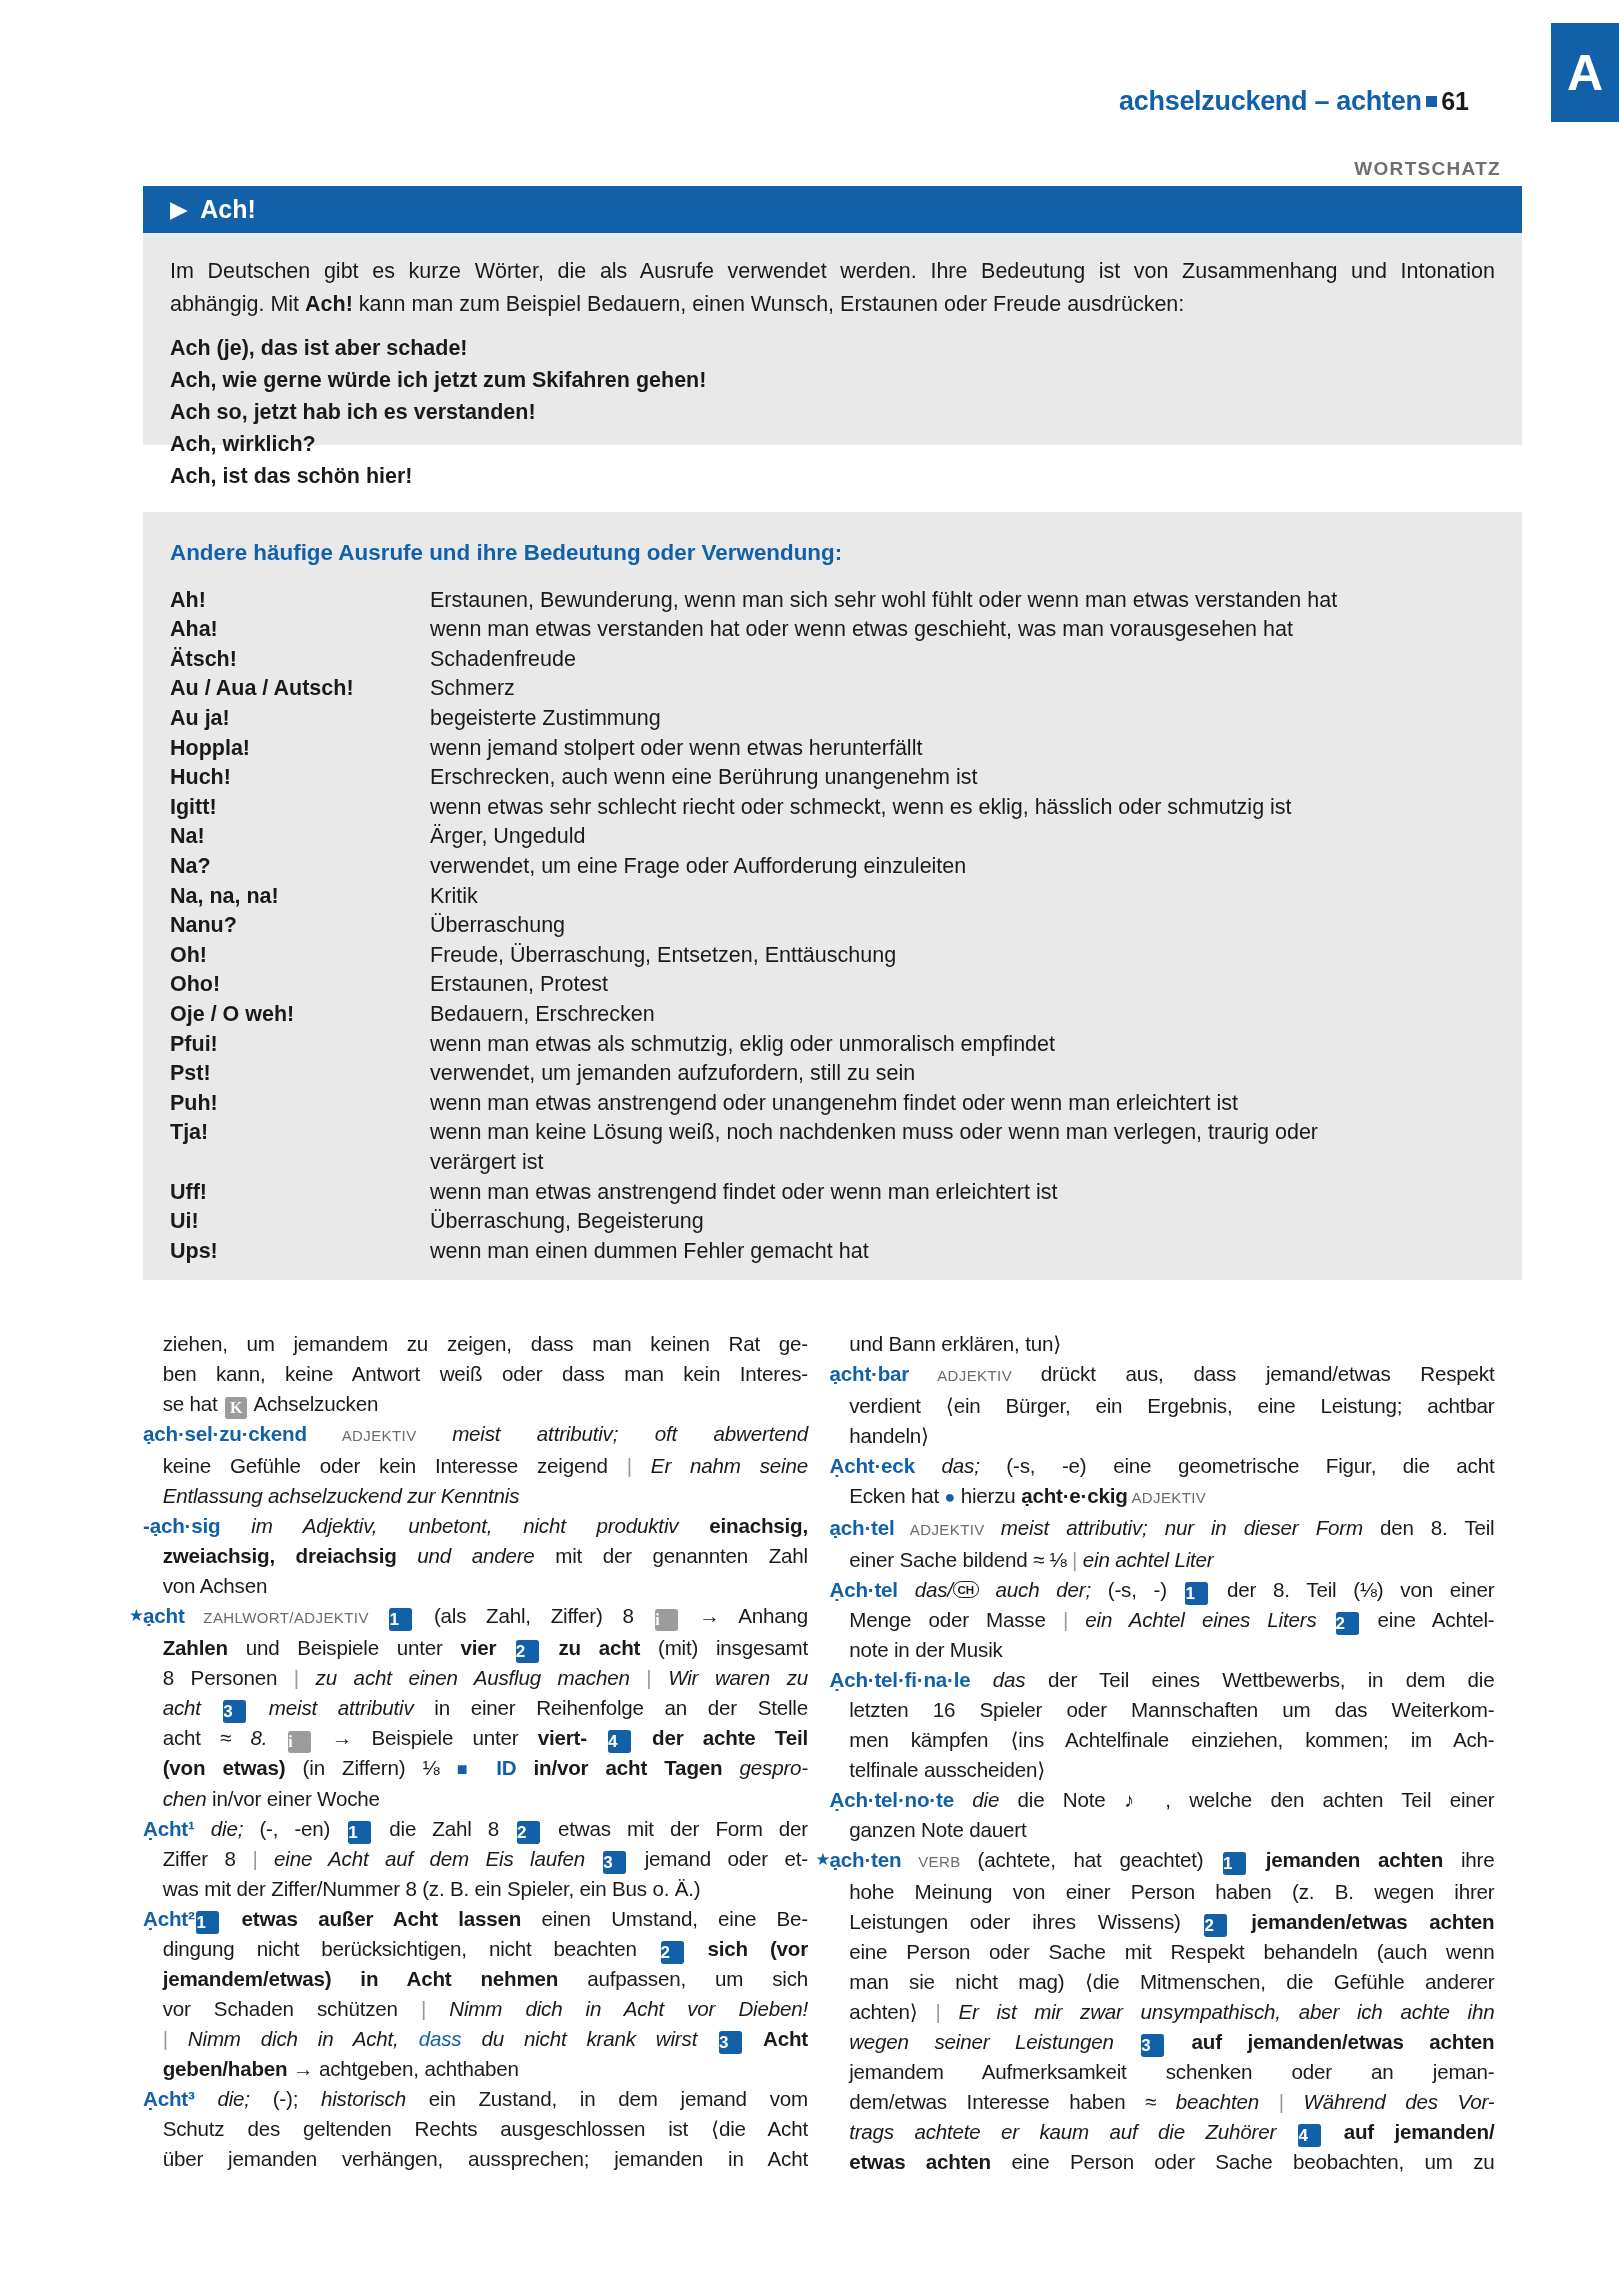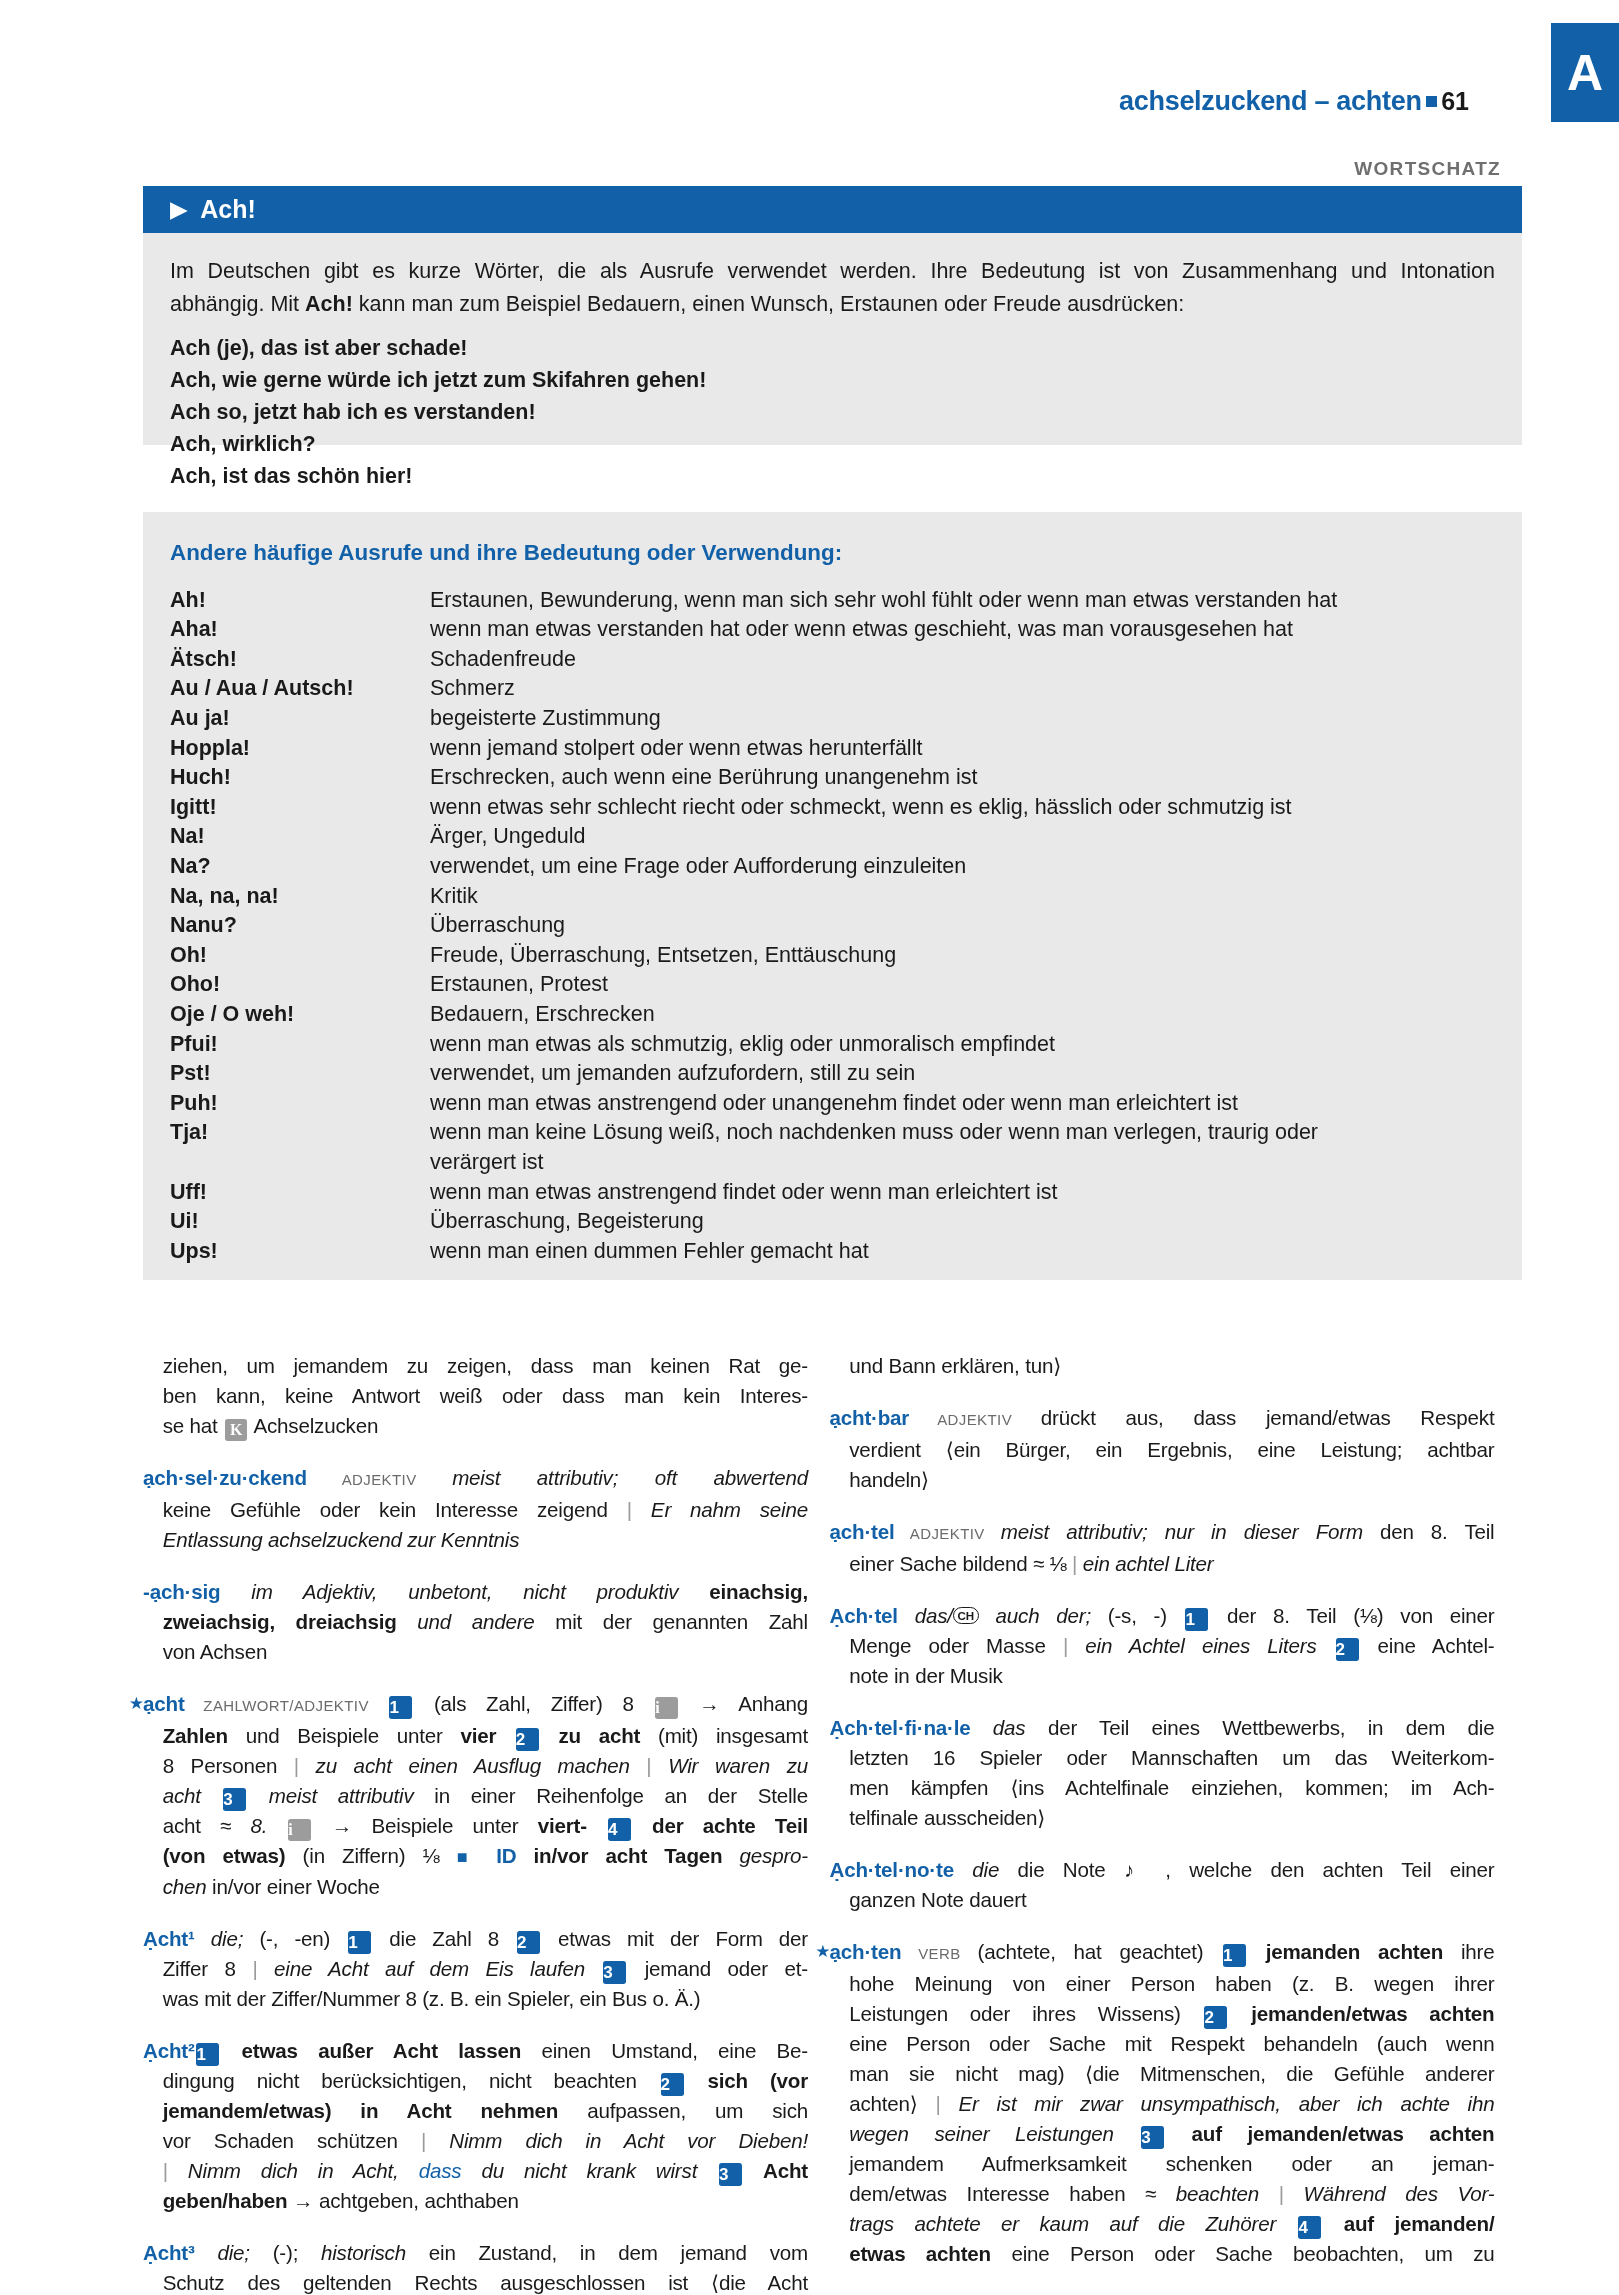--- a/index.html
+++ b/index.html
@@ -39,21 +39,21 @@
   .box2 .bheading { color:var(--accent); font-weight:bold; font-size:22.4px; line-height:27px; }
   .outburst-rows { margin-top:19.7px; }
   .orow { display:grid; grid-template-columns:260px 967px; }
   .orow .term { font-weight:bold; line-height:29.6px; }
   .orow .desc { line-height:29.6px; }
 
   
   .columns { position:absolute; left:143px; top:1329px; width:1351px;
     display:grid; grid-template-columns:665px 665px; column-gap:21.5px;
     font-size:20.6px; letter-spacing:-0.2px; }
-  .entry { position:relative;margin-top:22px; }
+  .entry { position:relative; }
   .line { position:relative; line-height:30px; min-height:30px; }
   .line.ind { padding-left:19.7px; }
   .line.jl { text-align:justify; text-align-last:justify; }
 
   .sg-h { color:var(--accent); font-weight:bold; }
   .sg-b { font-weight:bold; }
   .sg-i { font-style:italic; }
   .sg-bluei { color:var(--accent); font-style:italic; }
   .sg-pos { font-size:15px; color:#6b6b6b; letter-spacing:0.4px; }
   .sg-sep { color:#9a9a9a; }
@@ -248,20 +248,24 @@
     <div id="col-right">
         <div class="entry">
           <div class="line ind"><span class="sg-p">und Bann erklären, tun⟩</span></div>
         </div>
         <div class="entry">
           <div class="line jl"><span class="sg-h">ạcht·bar</span><span class="sg-pos"> ADJEKTIV </span><span class="sg-p">drückt aus, dass jemand/etwas Respekt</span></div>
           <div class="line ind jl"><span class="sg-p">verdient ⟨ein Bürger, ein Ergebnis, eine Leistung; achtbar</span></div>
           <div class="line ind"><span class="sg-p">handeln⟩</span></div>
         </div>
         <div class="entry">
+          <div class="line jl"><span class="sg-h">Ạcht·eck</span><span class="sg-i"> das; </span><span class="sg-p">(-s, -e) eine geometrische Figur, die acht</span></div>
+          <div class="line ind"><span class="sg-p">Ecken hat </span><span class="sg-bdot">●</span><span class="sg-p"> hierzu </span><span class="sg-b">ạcht·e·ckig</span><span class="sg-pos"> ADJEKTIV</span></div>
+        </div>
+        <div class="entry">
           <div class="line jl"><span class="sg-h">ạch·tel</span><span class="sg-pos"> ADJEKTIV </span><span class="sg-i">meist attributiv; nur in dieser Form </span><span class="sg-p">den 8. Teil</span></div>
           <div class="line ind"><span class="sg-p">einer Sache bildend ≈ ⅛ </span><span class="sg-sep">|</span><span class="sg-i"> ein achtel Liter</span></div>
         </div>
         <div class="entry">
           <div class="line jl"><span class="sg-h">Ạch·tel</span><span class="sg-i"> das/</span><span class="sg-ch">CH</span><span class="sg-i"> auch der; </span><span class="sg-p">(-s, -) </span><span class="sg-num">1</span><span class="sg-p"> der 8. Teil (⅛) von einer</span></div>
           <div class="line ind jl"><span class="sg-p">Menge oder Masse </span><span class="sg-sep">|</span><span class="sg-i"> ein Achtel eines Liters </span><span class="sg-num">2</span><span class="sg-p"> eine Achtel-</span></div>
           <div class="line ind"><span class="sg-p">note in der Musik</span></div>
         </div>
         <div class="entry">
           <div class="line jl"><span class="sg-h">Ạch·tel·fi·na·le</span><span class="sg-i"> das </span><span class="sg-p">der Teil eines Wettbewerbs, in dem die</span></div>

